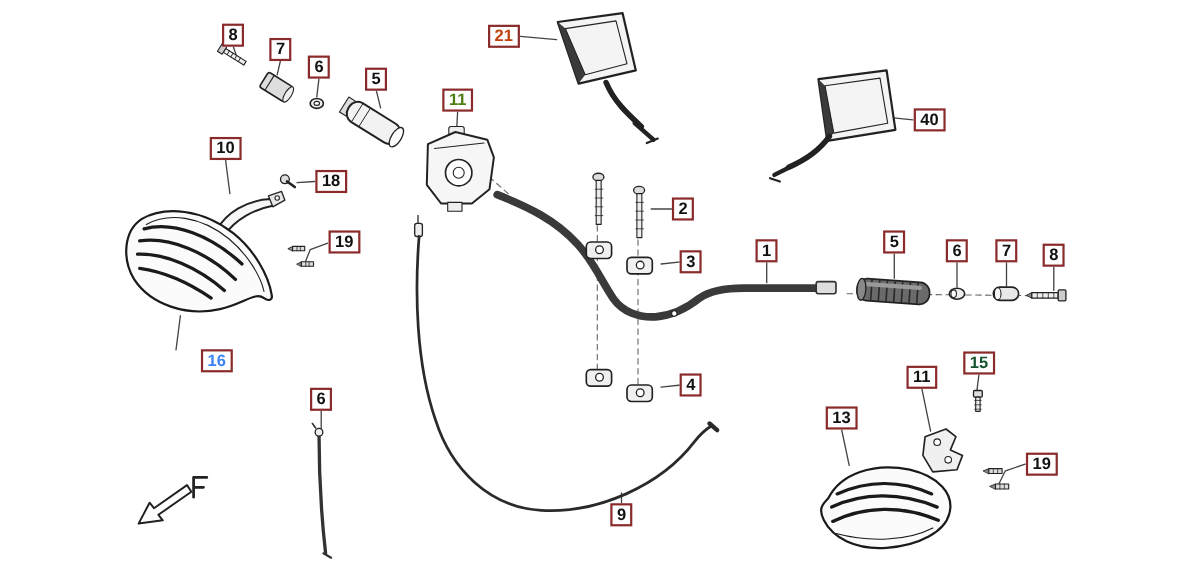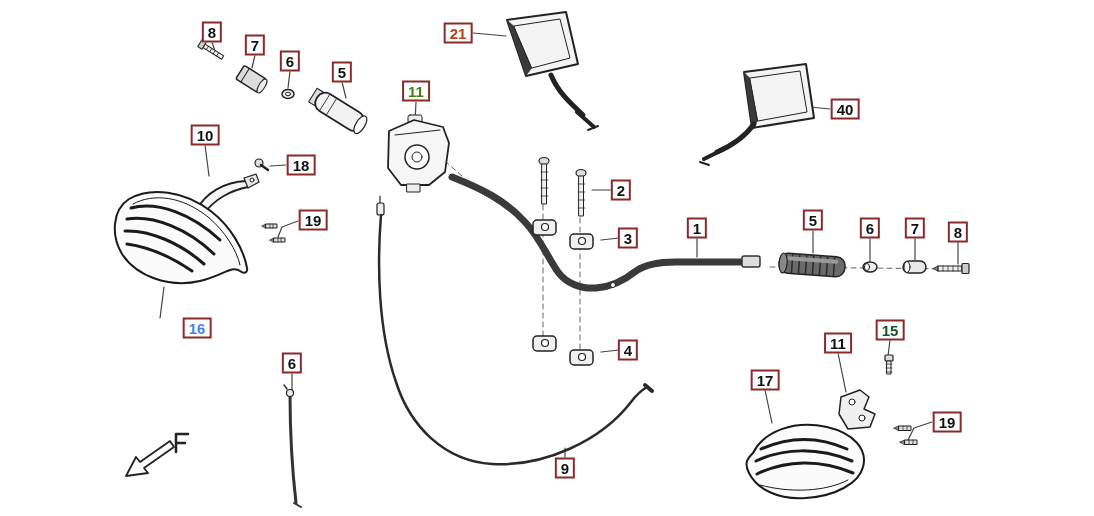--- a/index.html
+++ b/index.html
@@ -267,19 +267,19 @@
       <div class="callout" style="left: 628px; top: 238px; border-color: rgb(138, 42, 42); color: rgb(17, 17, 17);">3</div>
       <div class="callout" style="left: 697px; top: 228px; border-color: rgb(138, 42, 42); color: rgb(17, 17, 17);">1</div>
       <div class="callout" style="left: 813px; top: 220px; border-color: rgb(138, 42, 42); color: rgb(17, 17, 17);">5</div>
       <div class="callout" style="left: 870px; top: 228px; border-color: rgb(138, 42, 42); color: rgb(17, 17, 17);">6</div>
       <div class="callout" style="left: 915px; top: 228px; border-color: rgb(138, 42, 42); color: rgb(17, 17, 17);">7</div>
       <div class="callout" style="left: 958px; top: 232px; border-color: rgb(138, 42, 42); color: rgb(17, 17, 17);">8</div>
       <div class="callout" style="left: 160px; top: 328px; border-color: rgb(138, 42, 42); color: #3b82f6; margin-left: 37px;">16</div>
       <div class="callout" style="left: 292px; top: 363px; border-color: rgb(138, 42, 42); color: rgb(17, 17, 17);">6</div>
       <div class="callout" style="left: 628px; top: 350px; border-color: rgb(138, 42, 42); color: rgb(17, 17, 17);">4</div>
       <div class="callout" style="left: 565px; top: 468px; border-color: rgb(138, 42, 42); color: rgb(17, 17, 17);">9</div>
-      <div class="callout" style="left: 765px; top: 380px; border-color: rgb(138, 42, 42); color: rgb(17, 17, 17);">17</div>
+      <div class="callout" style="left: 765px; top: 380px; border-color: rgb(138, 42, 42); color: rgb(17, 17, 17);">13</div>
       <div class="callout" style="left: 838px; top: 343px; border-color: rgb(138, 42, 42); color: rgb(17, 17, 17);">11</div>
       <div class="callout" style="left: 890px; top: 330px; border-color: rgb(138, 42, 42); color: #14532d;">15</div>
       <div class="callout" style="left: 947px; top: 422px; border-color: rgb(138, 42, 42); color: rgb(17, 17, 17);">19</div>
     </div>
 
 </div>
 
 </body></html>

